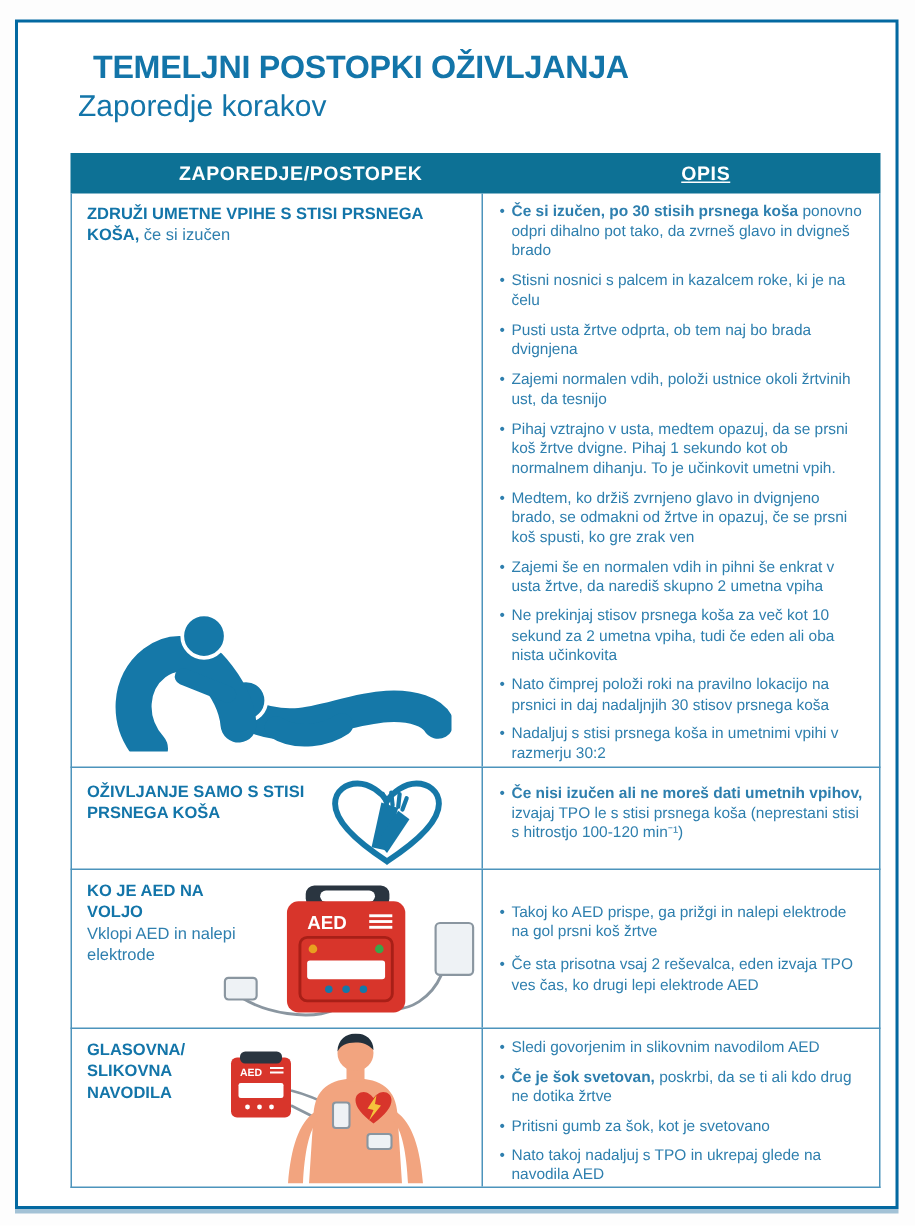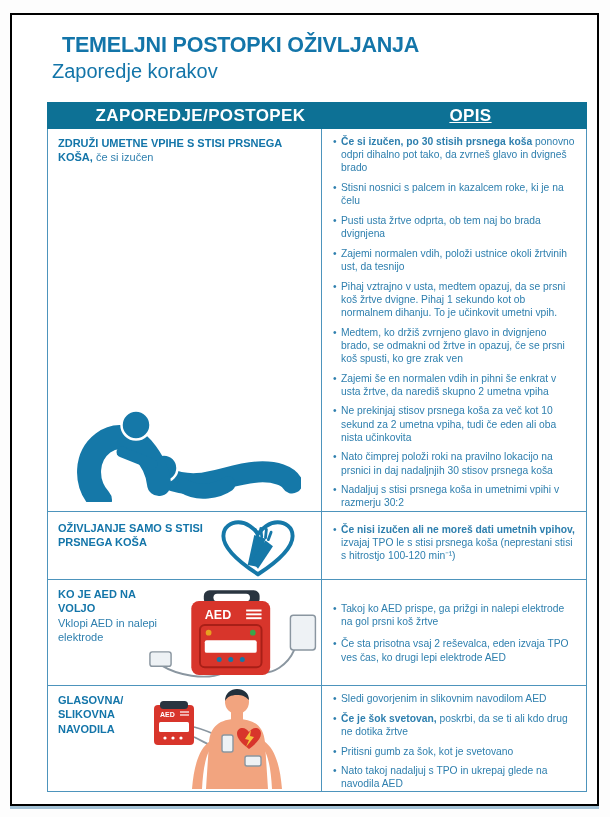--- a/index.html
+++ b/index.html
@@ -1,34 +1,34 @@
 <!DOCTYPE html>
 <html><head>
 <meta charset="utf-8">
 <style>
   * { margin:0; padding:0; box-sizing:border-box; }
   html,body { width:610px; height:817px; background:#fdfdfd; font-family:"Liberation Sans", sans-serif; }
   .sheet {
     position:absolute; left:10px; top:13px; width:589px; height:793px;
-    background:#ffffff; border:2px solid #000000;
+    background:#ffffff; border:2px solid #0369a1;
     box-shadow:0 3px 0 #a3c2d6;
   }
   
   .doc-title { position:absolute; left:50px; top:18px; color:#1375a9; font-size:21.5px; font-weight:800; letter-spacing:-0.2px; }
   .doc-subtitle { position:absolute; left:40px; top:45px; color:#1375a9; font-size:20px; font-weight:500; }
   .logo { position:absolute; left:452px; top:10px; width:122px; }
   .logo-top { display:flex; align-items:center; gap:5px; }
   .logo-text { color:#2465a8; font-size:6.8px; font-weight:700; line-height:1.25; letter-spacing:0.2px; }
   .badge { margin-top:3px; margin-left:2px; width:116px; background:#d8352b; border-radius:7px; text-align:center; padding:3px 0 4px 0; }
   .badge-label { color:#ffffff; font-size:10.5px; font-weight:700; letter-spacing:1.6px; }
   .badge-year { color:#ffffff; font-size:21px; font-weight:400; line-height:0.95; letter-spacing:1px; }
   
   .bls-table { position:absolute; left:35px; top:87px; width:540px; }
   .thead { display:flex; background:#0d7195; height:27px; }
-  .th { color:#ffffff; font-size:17px; font-weight:700; letter-spacing:0.4px; display:flex; align-items:center; justify-content:center;padding-left:32px; }
+  .th { color:#ffffff; font-size:13px; font-weight:700; letter-spacing:0.4px; display:flex; align-items:center; justify-content:center;padding-left:32px; }
   .th-left { width:275px; }
   .th-right { width:265px;text-decoration:underline; }
   .trow { display:flex; border:1px solid #4d94bc; border-top:none; }
   .cell-left { width:274px; border-right:1px solid #4d94bc; position:relative; padding:7px 10px; }
   .cell-right { width:264px; padding:6px 8px 6px 11px; position:relative; }
   .r1 { height:383px; } .r2 { height:68px; } .r3 { height:106px; } .r4 { height:106px; }
   .step-head { color:#1375a9; font-size:11px; font-weight:700; line-height:1.3; }
   .step-head .step-regular { font-weight:400; color:#2e7fae; }
   .bullets { list-style:none; }
   .bullets li { position:relative; color:#2e7fae; font-size:10.3px; line-height:1.28; padding-left:8px; margin-bottom:6.5px; }

